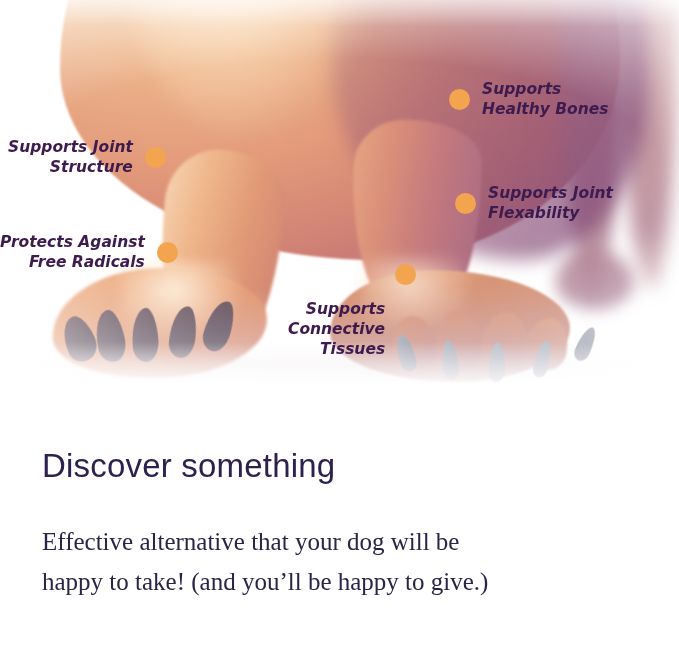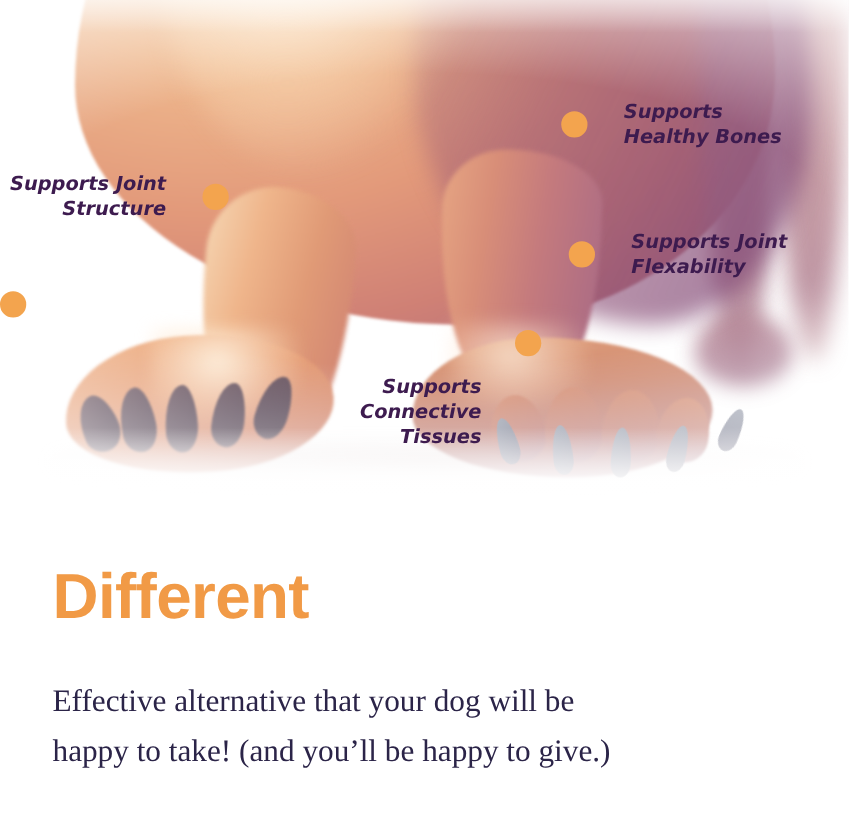--- a/index.html
+++ b/index.html
@@ -219,21 +219,21 @@
     filter: blur(6px);
     z-index: 5;
   }
 
   
   .callout {
     position: absolute;
     z-index: 20;
     display: flex;
     align-items: center;
-    gap: 17px;
+    gap: 0;
   }
   .dot {
     width: 21px;
     height: 21px;
     border-radius: 50%;
     background: #f3a44e;
     flex: 0 0 auto;
   }
   .callout-text {
     font-family: "DejaVu Sans", sans-serif;
@@ -340,20 +340,22 @@
     <div class="bottom-fade"></div>
   </div>
 
   <div class="callout" id="callout-joint-structure">
     <span class="callout-text">Supports Joint
 Structure</span>
     <span class="dot"></span>
   </div>
 
   <div class="callout" id="callout-free-radicals">
+    <span class="callout-text">Protects Against
+Free Radicals</span>
     <span class="dot"></span>
   </div>
 
   <div class="callout" id="callout-healthy-bones">
     <span class="dot"></span>
     <span class="callout-text">Supports
 Healthy Bones</span>
   </div>
 
   <div class="callout" id="callout-joint-flexability">
@@ -363,18 +365,18 @@
   </div>
 
   <div class="callout" id="callout-connective-tissues">
     <span class="callout-text">Supports
 Connective
 Tissues</span>
     <span class="dot"></span>
   </div>
 
   <div id="copy-block">
-    <div id="headline-bold">Different</div>
+    <div id="headline-light">Discover something</div>
     <div id="body-copy">Effective alternative that your dog will be
 happy to take! (and you’ll be happy to give.)</div>
   </div>
 
 </div>
 
 </body></html>

